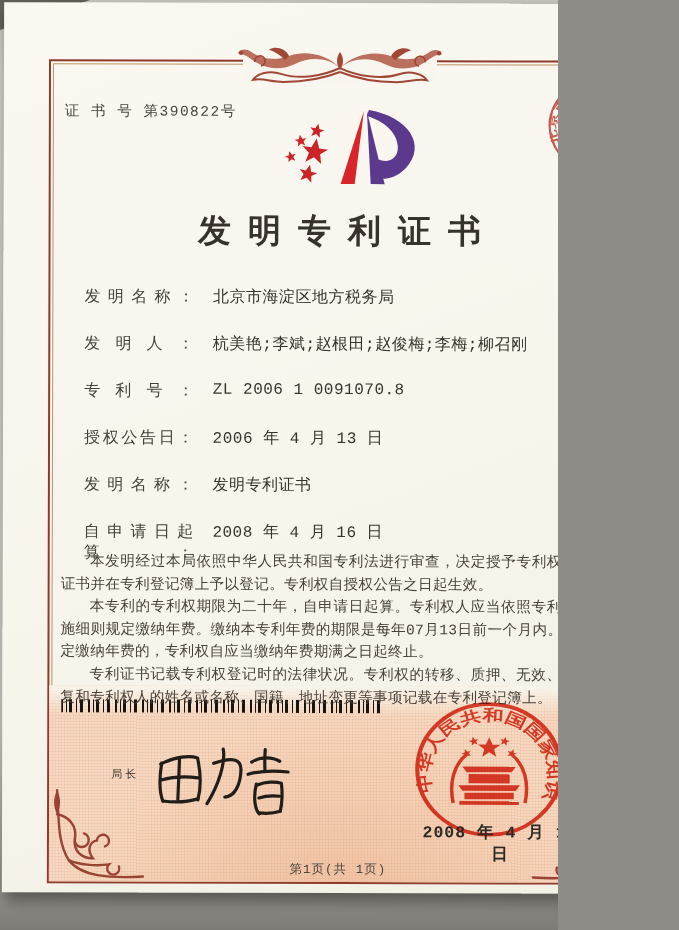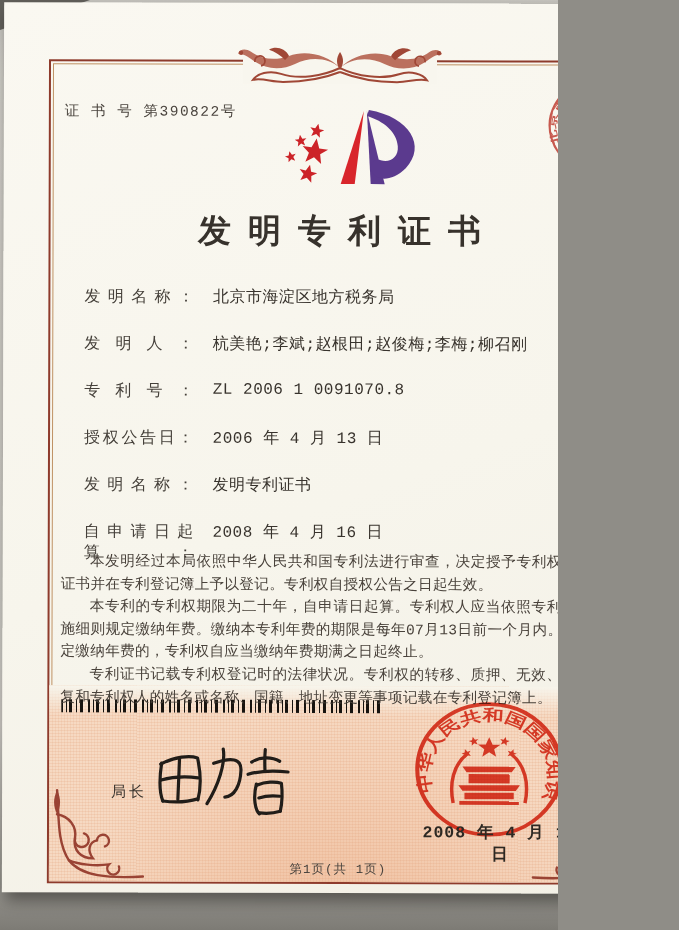--- a/index.html
+++ b/index.html
@@ -41,21 +41,21 @@
            radial-gradient(ellipse at 50% 130%,rgba(233,164,122,.5),transparent 65%);}
   .pink-band::before{content:"";position:absolute;left:0;top:0;width:100%;height:30px;
          background:linear-gradient(180deg,#f7f5ec 0%,rgba(247,245,236,0) 100%);}
   .barcode{position:absolute;left:59px;top:697px;width:319px;height:13px;z-index:2;
          background:repeating-linear-gradient(90deg,
            #17130f 0 2px,transparent 2px 5px,
            #17130f 5px 6px,transparent 6px 8px,
            #17130f 8px 11px,transparent 11px 15px,
            #17130f 15px 16px,transparent 16px 19px,
            #17130f 19px 22px,transparent 22px 27px);}
-  .signer{position:absolute;left:109px;top:764px;font-size:15px;letter-spacing:3px;color:#3a342e;z-index:4;margin-top:16px;}
+  .signer{position:absolute;left:109px;top:764px;font-size:11px;letter-spacing:3px;color:#3a342e;z-index:4;}
   .signature{position:absolute;left:146px;top:728px;width:170px;height:92px;z-index:4;transform:rotate(-2deg);}
   .seal{position:absolute;left:410px;top:696px;width:154px;height:140px;z-index:3;
         mix-blend-mode:multiply;opacity:.95;}
   .issue-date{position:absolute;left:413px;top:818px;width:170px;text-align:center;z-index:5;
         font-size:16.5px;letter-spacing:1px;color:#2d2822;font-weight:bold;}
   .page-footer{position:absolute;left:45px;top:858px;width:582px;text-align:center;z-index:4;
         font-size:12.5px;letter-spacing:1px;color:#4b453f;}
   .flourish{position:absolute;top:784px;width:96px;height:96px;z-index:2;}
   .flourish.left{left:49px;}
   .flourish.right{left:527px;transform:scaleX(-1);}

